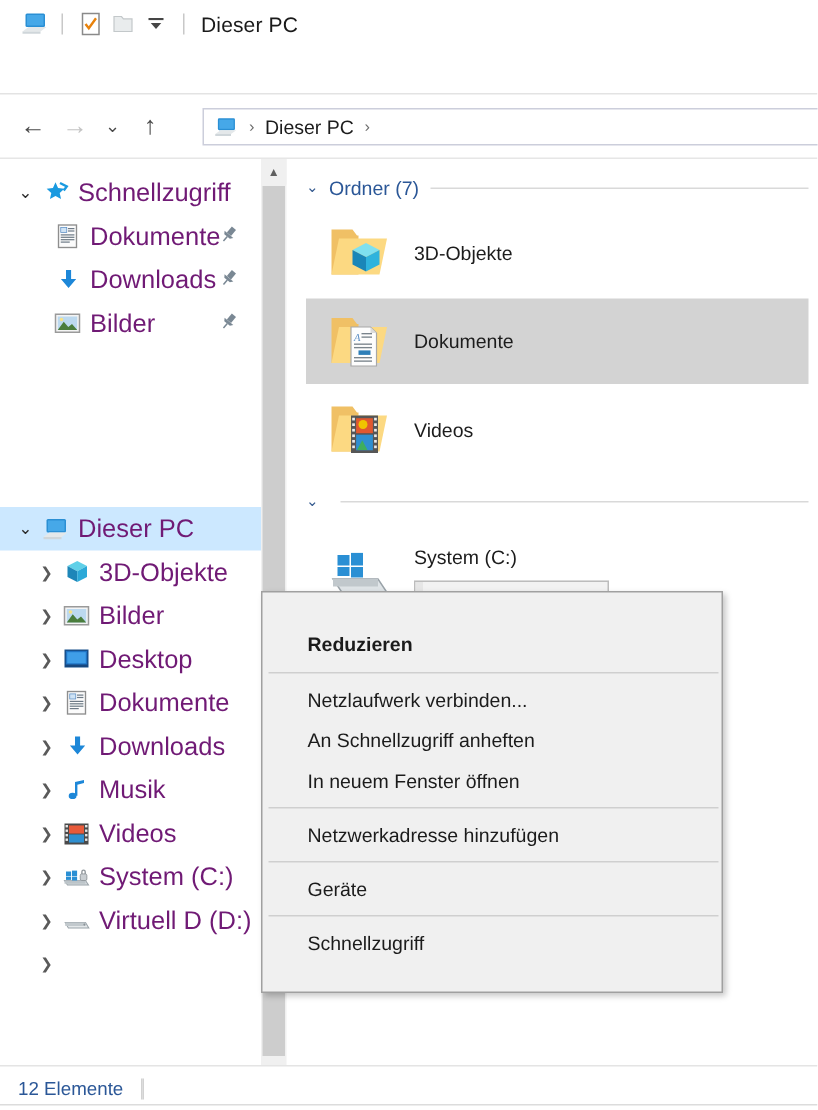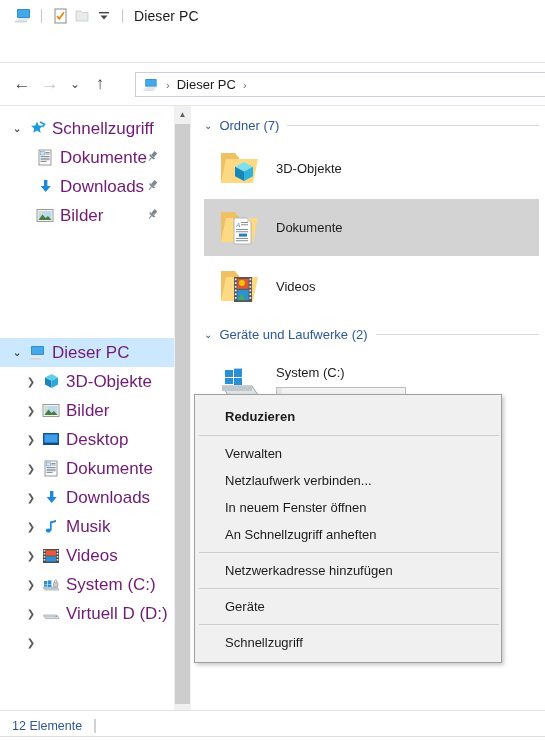--- a/index.html
+++ b/index.html
@@ -74,22 +74,21 @@
   .drive-info { margin-left:10px; }
   .drive-name { font-size:13px; color:#1c1c1c; }
   .bar-outer { width:130px; height:14px; border:1px solid #bcbcbc; background:#f2f2f2; margin-top:6px; }
   .bar-inner { height:100%; }
 
   
   .ctxmenu {
     position:absolute; left:174px; top:394px; width:308px;
     background:#f0f0f0; border:1px solid #a0a0a0;
     box-shadow:2px 2px 4px rgba(0,0,0,0.22);
-    padding:6px 0;
-    margin-left:20px;
+    padding:19px 0;
   }
   .ctx-item { height:27px; display:flex; align-items:center; padding-left:30px; font-size:13px; color:#1b1b1b; }
   .ctx-item.bold { font-weight:bold; height:30px; }
   .ctx-sep { height:1px; background:#cfcfcf; margin:4px 2px 4px 4px; }
 
   
   .statusbar { position:absolute; left:0; top:710px; width:545px; height:30px; background:#ffffff; display:flex; align-items:center; border-top:1px solid #e4e4e4; }
   .st-item { font-size:12.5px; color:#2b5797; padding:0 12px; }
   .st-div { width:1px; height:14px; background:#d2d2d2; }
   .bottom-rule { position:absolute; left:0; top:736px; width:545px; height:1px; background:#dcdcdc; }
@@ -466,21 +465,20 @@
           </g>
         </svg>
       </span>
       <span class="tile-label">Videos</span>
     </div>
 
     <div style="height:4px"></div>
 
     <div class="group-head">
       <span class="group-chev">⌄</span>
-      <span class="group-title">Geräte und Laufwerke (2)</span>
       <span class="group-rule"></span>
     </div>
 
     <div class="drive-row">
       <span class="drive-ic">
         <svg width="46" height="40" viewBox="0 0 46 40">
           <path d="M5 24 h30 l6 9 H11 Z" fill="#dfe4e7" stroke="#9aa3a9"></path>
           <path d="M5 24 h30 v5 H5 Z" fill="#c1c8cc"></path>
           <g fill="#2a8fd4">
               <rect x="8" y="8" width="8" height="7"></rect>
@@ -511,24 +509,23 @@
         <span class="bar-outer" style="display:block">
           <span class="bar-inner" style="display:block;width:82%;background:#dc2323"></span>
         </span>
       </span>
     </div>
   </div>
 
   <div class="ctxmenu">
     <div class="ctx-item bold">Reduzieren</div>
     <div class="ctx-sep"></div>
-    <div class="ctx-item">Verwalten</div>
     <div class="ctx-item">Netzlaufwerk verbinden...</div>
+    <div class="ctx-item">An Schnellzugriff anheften</div>
     <div class="ctx-item">In neuem Fenster öffnen</div>
-    <div class="ctx-item">An Schnellzugriff anheften</div>
     <div class="ctx-sep"></div>
     <div class="ctx-item">Netzwerkadresse hinzufügen</div>
     <div class="ctx-sep"></div>
     <div class="ctx-item">Geräte</div>
     <div class="ctx-sep"></div>
     <div class="ctx-item">Schnellzugriff</div>
   </div>
 
   <div class="statusbar">
     <div class="st-item">12 Elemente</div>

